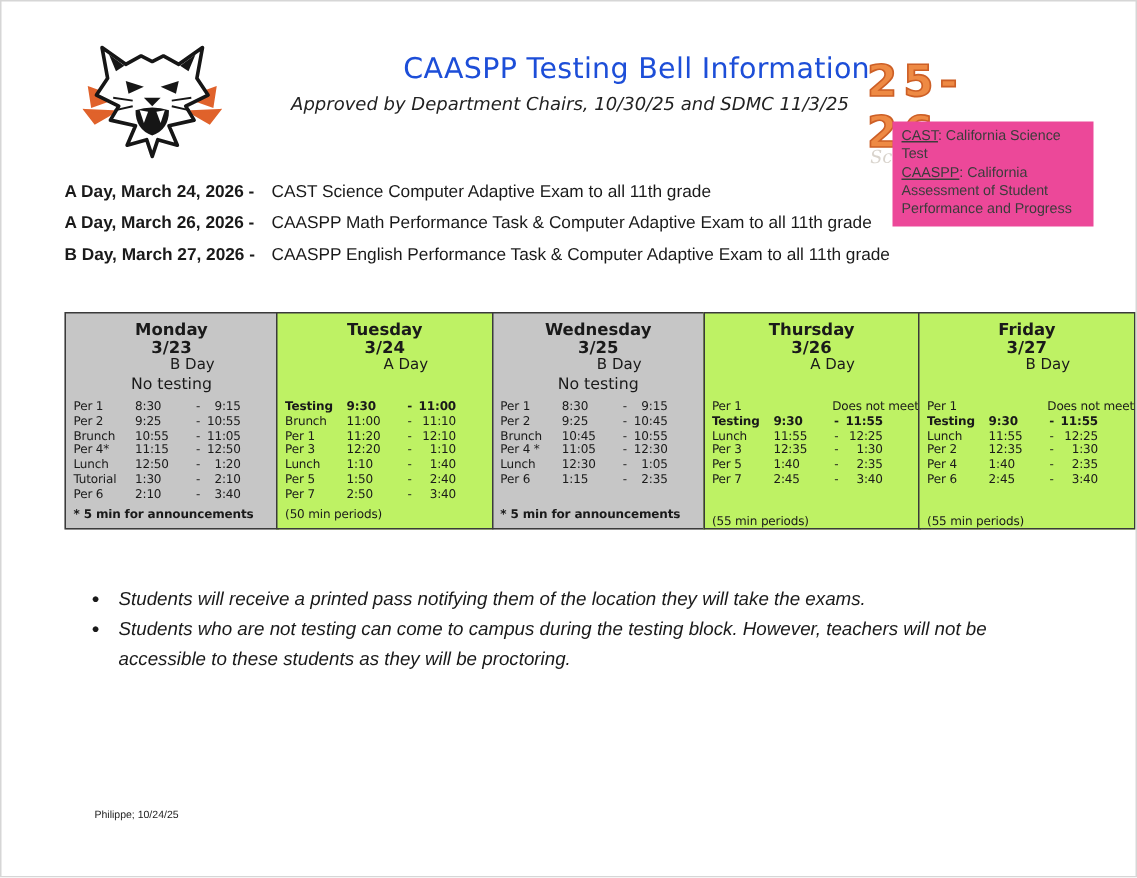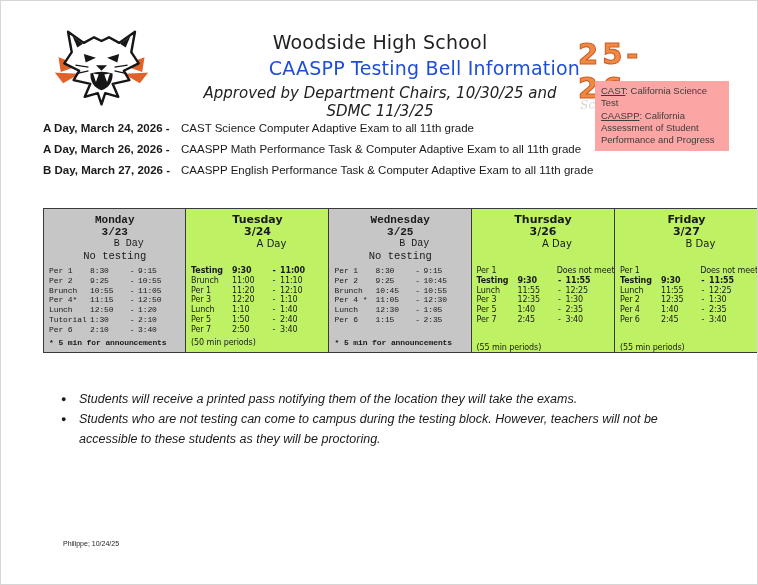--- a/index.html
+++ b/index.html
@@ -6,54 +6,54 @@
   .page{position:relative;width:758px;height:585px;background:#ffffff;
         border:1px solid #d6d6d6;box-sizing:border-box;overflow:hidden;
         font-family:"Liberation Sans",sans-serif;color:#1a1a1a;}
 
   
   .logo{position:absolute;left:54px;top:23px;width:93px;height:88px;}
   .title-block{position:absolute;left:179px;top:30px;width:400px;text-align:center;
                font-family:"DejaVu Sans",sans-serif;}
   .school-name{font-size:19px;letter-spacing:.2px;color:#222;}
   .page-title{font-size:19px;letter-spacing:.2px;color:#1d4ed8;margin-top:4px;text-align:right;}
-  .approval{font-size:15px;font-style:italic;color:#222;margin-top:5px;}
+  .approval{font-size:12px;font-style:italic;color:#222;margin-top:5px;}
 
   .year-badge{position:absolute;left:577px;top:36px;width:110px;}
   .year-num{font-family:"DejaVu Sans",sans-serif;font-weight:bold;font-size:29px;
             color:#ee8a44;letter-spacing:4px;-webkit-text-stroke:1.1px #cd5f26;}
   .year-script{font-family:"DejaVu Serif",serif;font-style:italic;font-size:12px;
                color:#d9d4cd;margin-top:-9px;margin-left:2px;transform:rotate(-2deg);}
 
-  .legend{position:absolute;left:594px;top:80px;width:134px;background:#fca5a5;
+  .legend{position:absolute;left:594px;top:80px;width:134px;background:#ec4899;
           padding:4px 6px;box-sizing:border-box;font-size:9.5px;line-height:1.3;color:#3c3c3c;}
   .legend-term{text-decoration:underline;}
 
   
   .dates{position:absolute;left:42px;top:121px;width:690px;}
   .date-line{font-size:11.5px;margin-bottom:9px;white-space:nowrap;}
   .exam-date{display:inline-block;width:138px;font-weight:bold;}
 
   
   .schedule{position:absolute;left:42px;top:207px;width:658px;height:145px;display:flex;}
   .col{flex:1;border:1.5px solid #3a3a3a;margin-left:-1.5px;position:relative;
        box-sizing:border-box;background:#bef264;font-family:"DejaVu Sans",sans-serif;}
   .col:first-child{margin-left:0;}
-  .col.shaded{background:#c6c6c6;font-family:Liberation Mono, monospace;}
+  .col.shaded{background:#c6c6c6;}
   .col-header{height:50px;padding-top:5px;text-align:center;}
   .day-name{font-size:11px;font-weight:bold;line-height:12px;}
   .day-date{font-size:11px;font-weight:bold;line-height:12px;}
   .day-type{font-size:10px;line-height:12px;padding-left:28px;}
   .testing-note{font-size:10.5px;line-height:12px;}
   .rows{padding:2px 0 0 5px;}
   .row{display:grid;grid-template-columns:41px 36px 12px 1fr;
        font-size:8px;line-height:9.8px;letter-spacing:-.1px;}
   .row.bold{font-weight:bold;}
   .rdash{text-align:center;}
-  .rend{padding-right:24px;}
+  .rend{text-align:right;padding-right:24px;}
   .rspan{grid-column:2/5;text-align:right;}
   .footnote{position:absolute;left:5px;bottom:5px;font-size:8px;letter-spacing:-.1px;}
   .footnote.fbold{font-weight:bold;}
   .col:nth-child(4) .footnote,.col:nth-child(5) .footnote{bottom:0;}
 
   
   .notes{position:absolute;left:60px;top:388px;width:650px;}
   .note-row{display:flex;font-size:12.5px;line-height:1.6;}
   .bullet{width:18px;font-size:9px;line-height:20px;flex:none;}
   .note-text{flex:1;font-style:italic;}
@@ -85,21 +85,20 @@
       <g stroke="#161616" stroke-width="1.4" fill="none">
         <path d="M36,45 L22,43"></path>
           <path d="M36,49 L23,52"></path>
         <path d="M64,45 L78,43"></path>
           <path d="M64,49 L77,52"></path>
       </g>
     </svg>
   </div>
 
   <div class="title-block">
-    <div class="school-name">Woodside High School</div>
     <div class="page-title">CAASPP Testing Bell Information</div>
     <div class="approval">Approved by Department Chairs, 10/30/25 and SDMC 11/3/25</div>
   </div>
 
   <div class="year-badge">
     <div class="year-num">25-26</div>
     <div class="year-script">School Year</div>
   </div>
 
   <div class="legend" id="legend">

